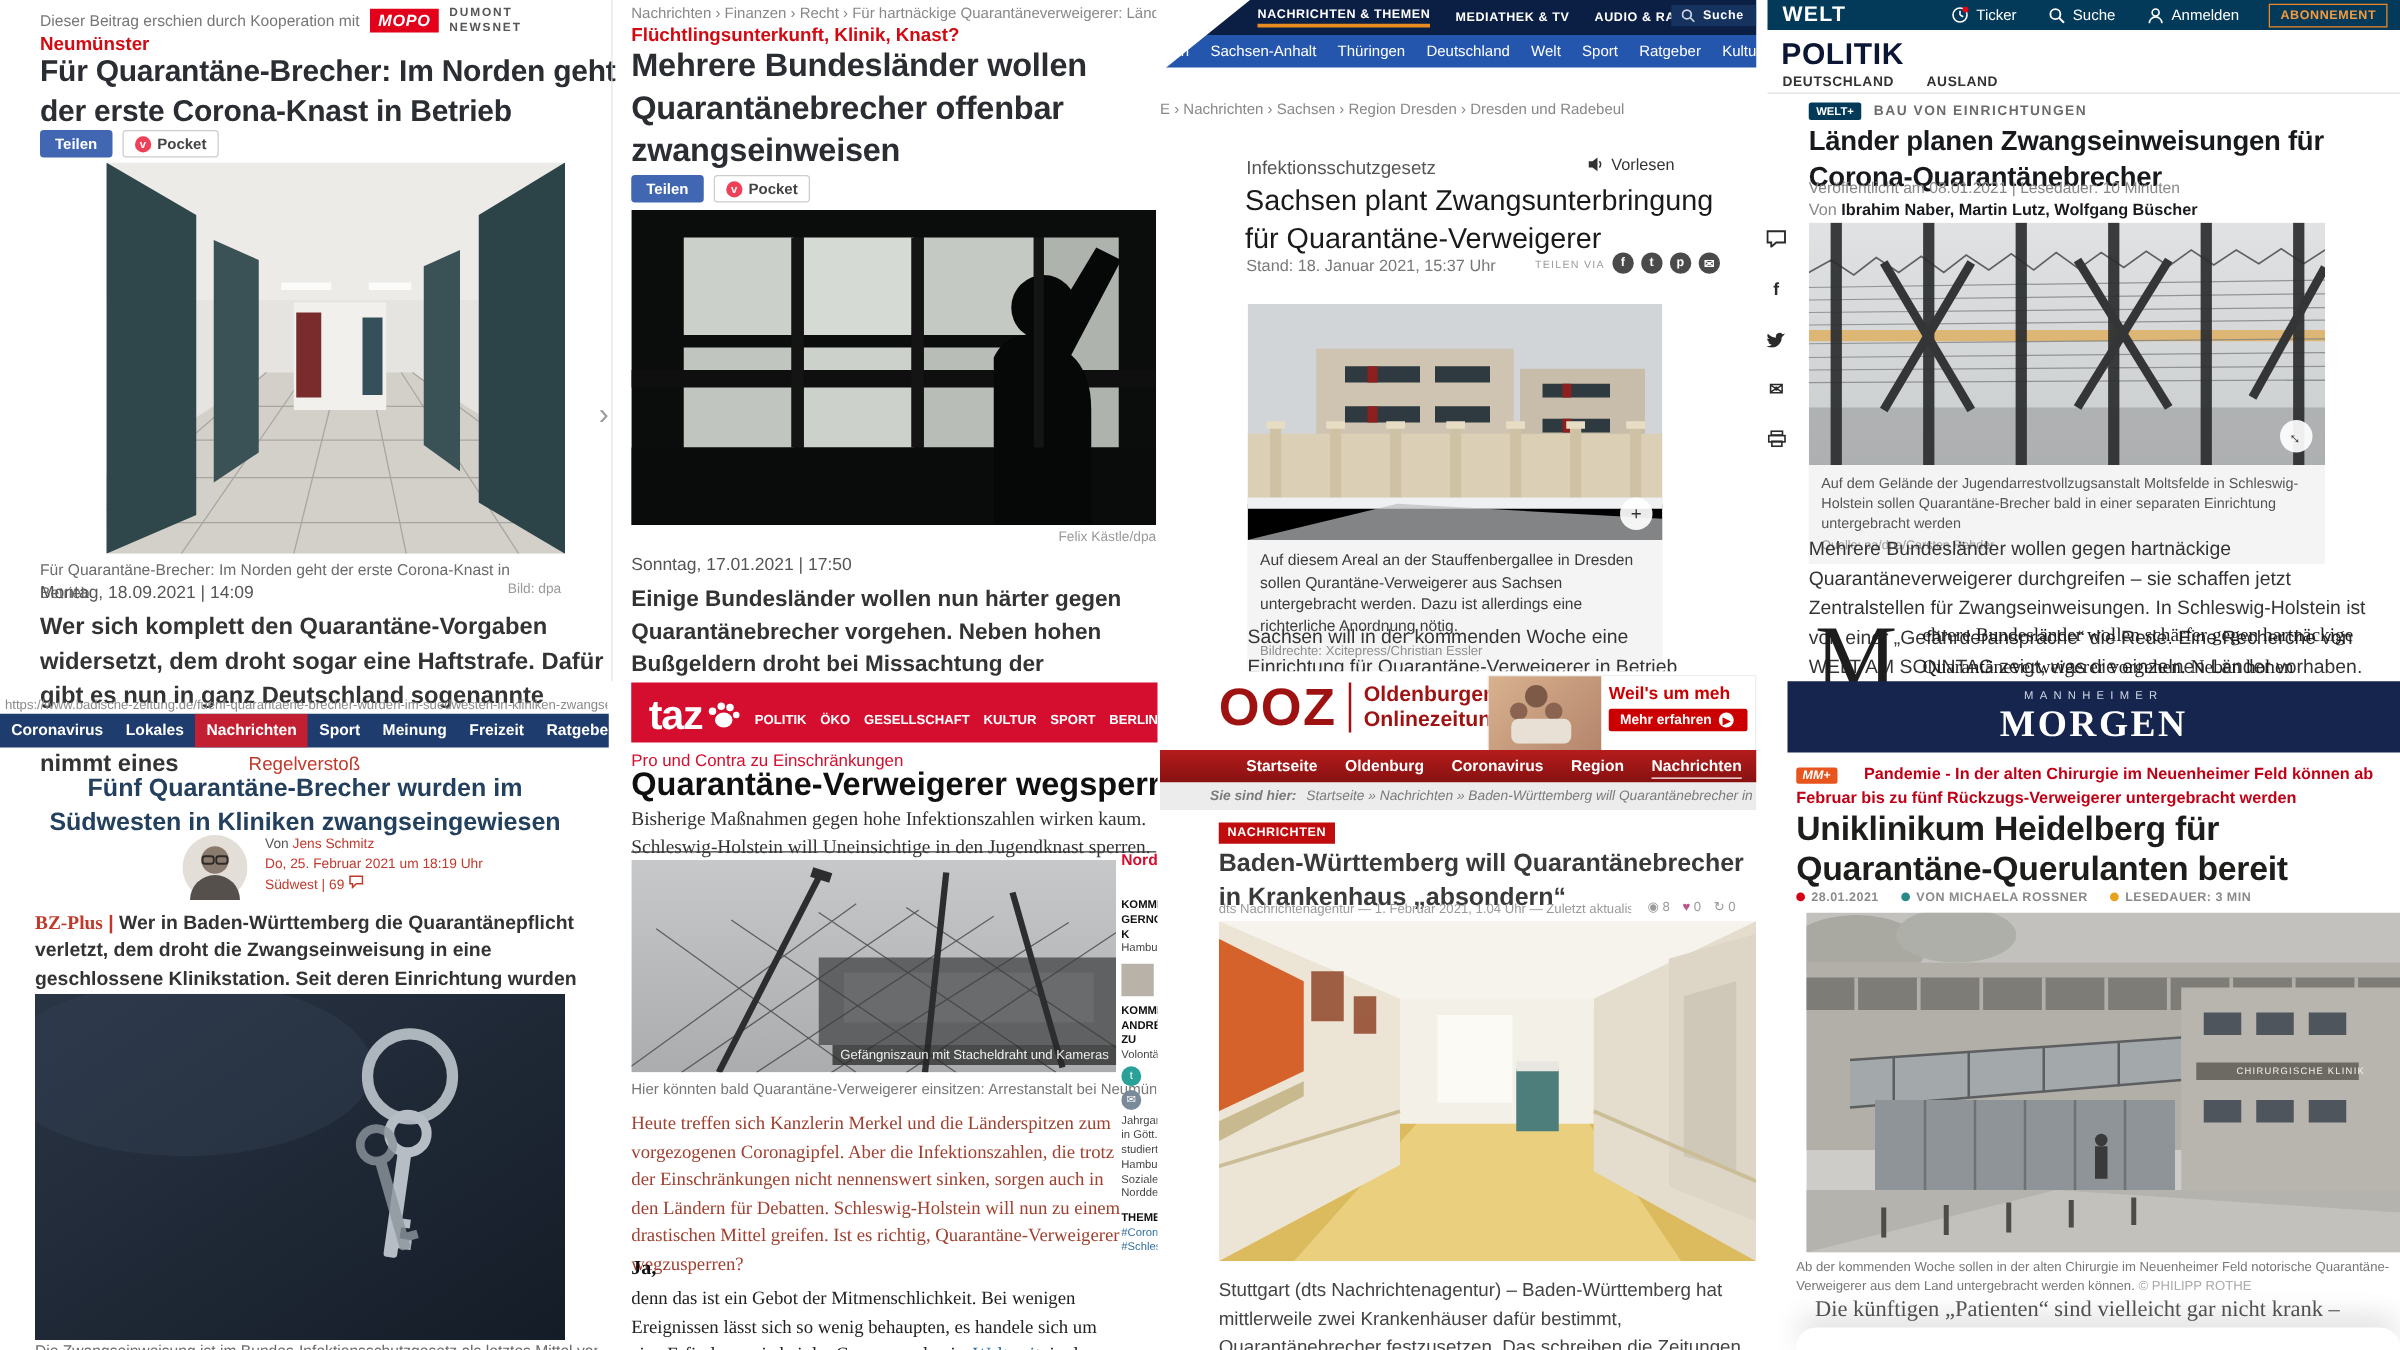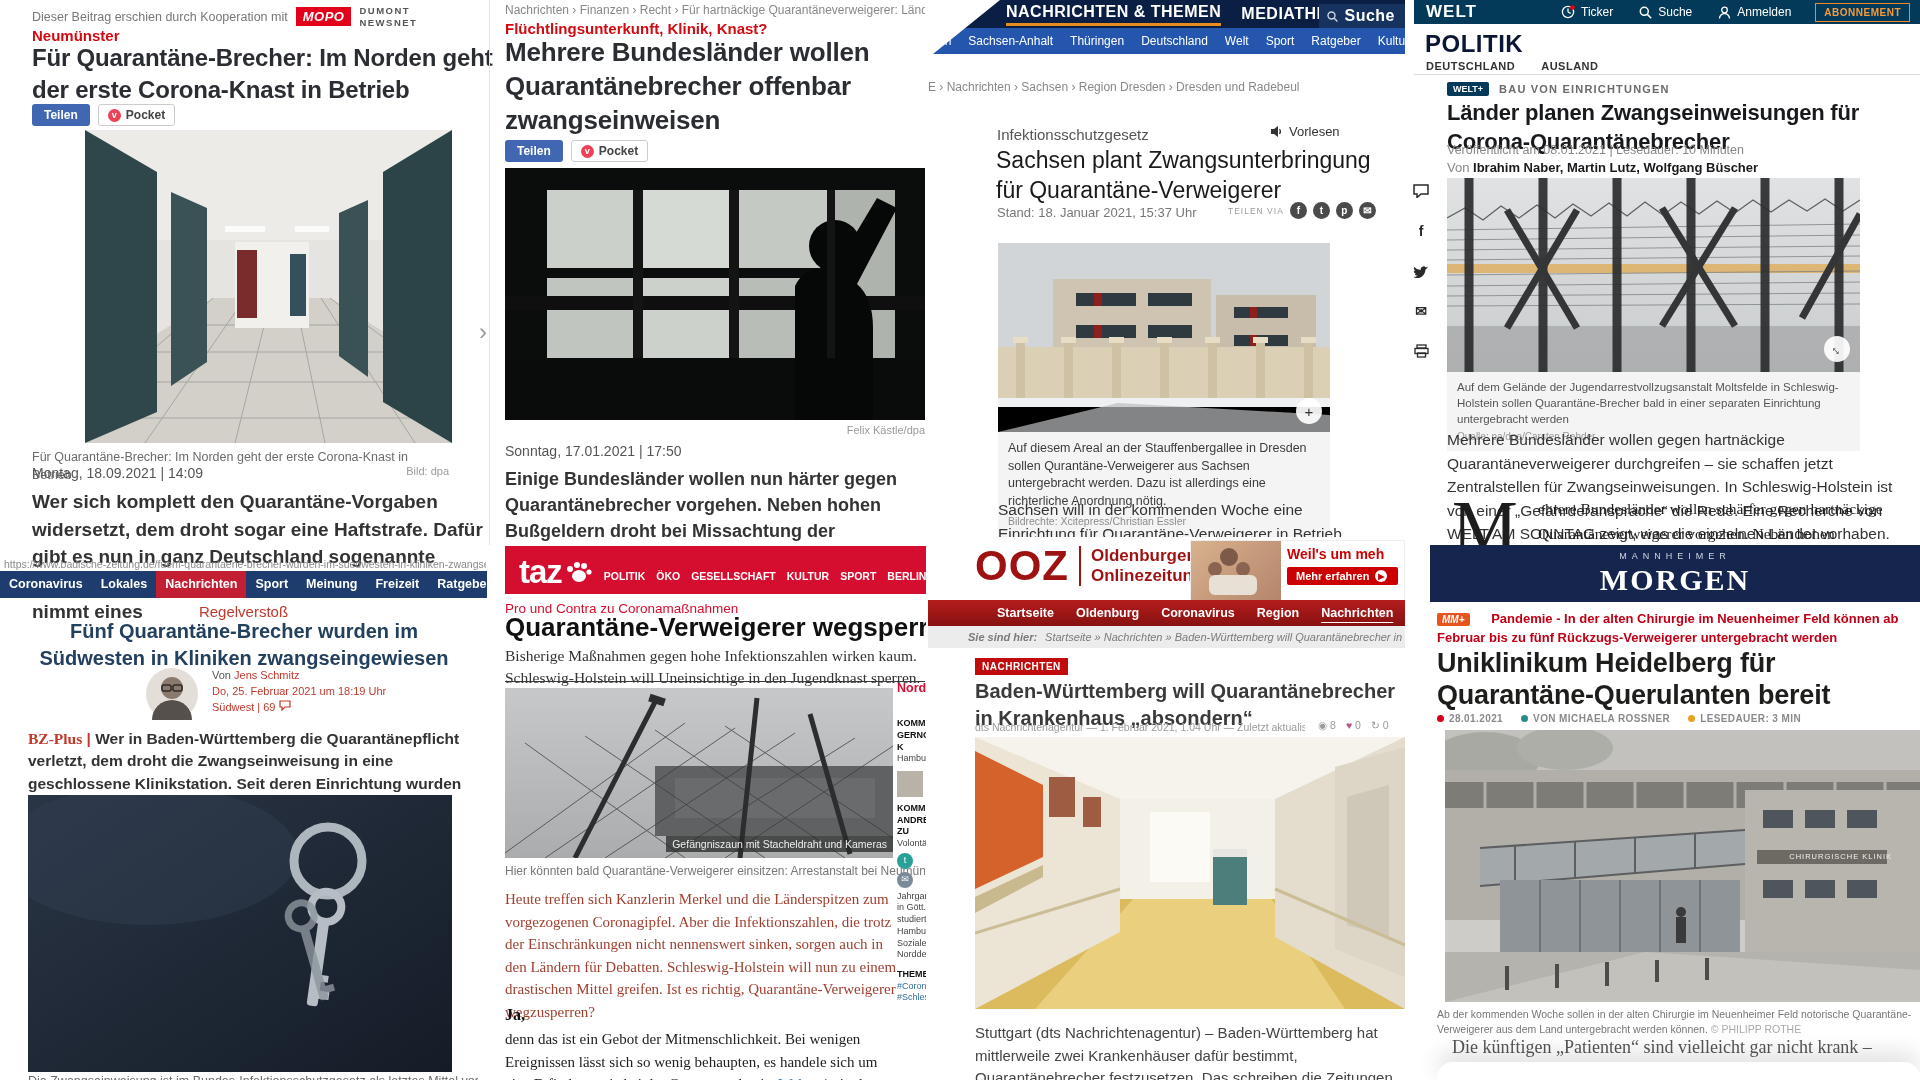--- a/index.html
+++ b/index.html
@@ -50,21 +50,21 @@
   .taz-p2{font-size:15px;line-height:1.5;color:#222}
   .taz-link{color:#2f6e9e;text-decoration:underline}
   .taz-overlay{position:absolute;background:rgba(40,40,40,.75);color:#eee;font-size:10.5px;padding:2px 6px;white-space:nowrap}
   .rail{overflow:hidden;font-size:9px;color:#444;line-height:1.3}
   .rail .r-red{color:#d50d2e;font-weight:bold;font-size:12.5px}
   .rail .r-b{font-weight:bold;color:#111}
   .rail .r-circ{width:16px;height:16px;border-radius:50%;background:#2aa198;color:#fff;font-size:9px;display:flex;align-items:center;justify-content:center;margin:3px 0}
 
   
   .mdr-top{background:#0b1f44;display:flex;align-items:center;gap:20px;padding-left:78px;overflow:hidden}
-  .mdr-top span{color:#fff;font-size:16px;font-weight:bold;letter-spacing:.5px;white-space:nowrap}
+  .mdr-top span{color:#fff;font-size:10px;font-weight:bold;letter-spacing:.5px;white-space:nowrap}
   .mdr-top .m-act{border-bottom:3px solid #e78c1e;padding-bottom:2px}
   .mdr-search{position:absolute;right:0;top:4px;background:#16335f;color:#cdd6e4;font-size:11px;padding:3px 10px 3px 8px;display:flex;gap:6px;align-items:center}
   .mdr-sub{background:#2456ad;display:flex;align-items:center;gap:17px;padding-left:10px;overflow:hidden}
   .mdr-sub span{color:#fff;font-size:12px;white-space:nowrap}
   .mdr-kick{font-size:15px;color:#555}
   .mdr-head{font-size:23px;color:#1a1a1a;line-height:1.32;font-weight:400}
   .mdr-meta{font-size:13px;color:#777}
   .share-circ{width:17px;height:17px;border-radius:50%;background:#4a4a4a;color:#fff;font-size:10px;font-weight:bold;display:inline-flex;align-items:center;justify-content:center;margin-left:6px}
   .mdr-captbox{background:#f4f4f4;padding:8px 10px;font-size:12.5px;color:#3c3c3c;line-height:1.4}
   .mdr-credit{font-size:10.5px;color:#8d8d8d;margin-top:4px}
@@ -291,21 +291,21 @@
     <span class="taz-nav">
       <span>POLITIK</span>
       <span>ÖKO</span>
       <span>GESELLSCHAFT</span>
       <span>KULTUR</span>
       <span>SPORT</span>
       <span>BERLIN</span>
 
     </span>
   </div>
-  <div class="abs taz-kick" style="left:505px;top:601px">Pro und Contra zu Coronamaßnahmen</div>
+  <div class="abs taz-kick" style="left:505px;top:601px">Pro und Contra zu Einschränkungen</div>
   <div class="abs taz-head nowrap" style="left:505px;top:612px;width:421px">Quarantäne-Verweigerer wegsperren?</div>
   <div class="abs taz-stand ser" style="left:505px;top:645px;width:420px">Bisherige Maßnahmen gegen hohe Infektionszahlen wirken kaum. Schleswig-Holstein will Uneinsichtige in den Jugendknast sperren.</div>
   <div class="abs" style="left:505px;top:681px;width:420px;height:1px;background:#3a3a3a"></div>
 
   <div class="abs" style="left:505px;top:688px;width:388px;height:170px;overflow:hidden">
     <svg width="388" height="170" viewBox="0 0 388 170">
       <defs>
           <linearGradient id="sky" x1="0" y1="0" x2="0" y2="1">
             <stop offset="0" stop-color="#c6c8c9"></stop>
             <stop offset="1" stop-color="#aaacad"></stop>

